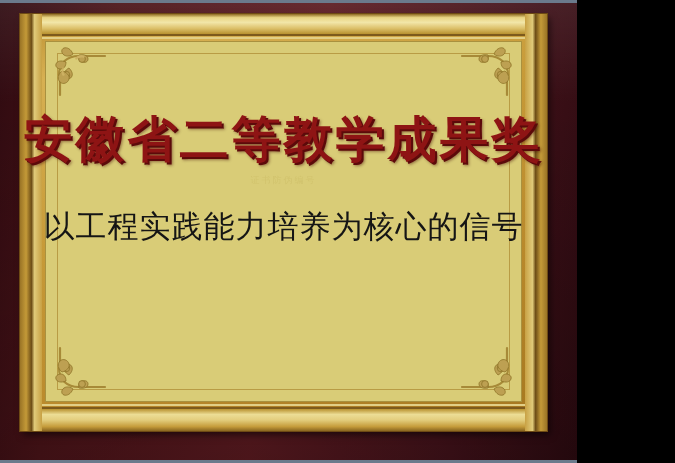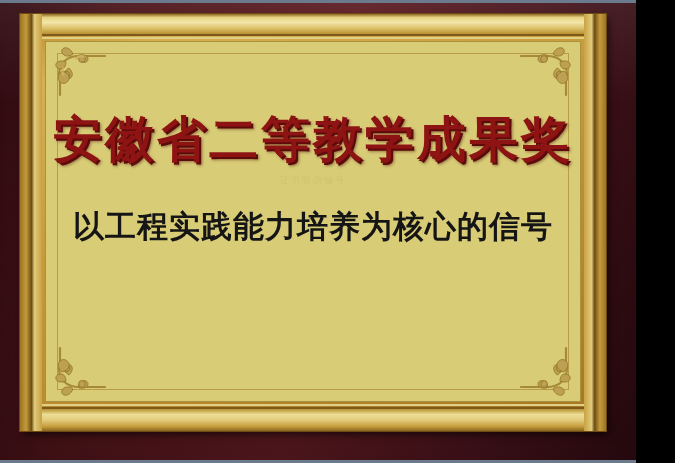--- a/index.html
+++ b/index.html
@@ -1,21 +1,21 @@
 <!DOCTYPE html>
 <html><head>
 <meta charset="utf-8">
 <title>Award Plaque</title>
 <style>
   html,body{margin:0;padding:0;background:#000;}
   body{font-family:"DejaVu Sans","Liberation Sans",sans-serif;}
 
   .plaque{
     position:relative;
-    width:636px;height:463px;
+    width:577px;height:463px;
     overflow:hidden;
     background:#7dd3fc;
   }
 
   
   .edge-strip{position:absolute;left:0;right:0;height:3px;background:#6b7a8c;z-index:9;}
   .edge-strip.top{top:0;}
   .edge-strip.bottom{bottom:0;}
 
   
@@ -113,21 +113,21 @@
     font-size:9px;
     letter-spacing:2px;
     color:#cfc06a;
     opacity:.75;
     white-space:nowrap;
   }
   .subtitle{
     margin-top:14px;
     font-size:31px;
     line-height:1.62;
-    font-weight:700;
+    font-weight:400;
     color:#151515;
     letter-spacing:1px;
     white-space:nowrap;
   }
   .subtitle .ln{display:block;}
 </style>
 </head>
 <body>
 
 <div class="plaque">

